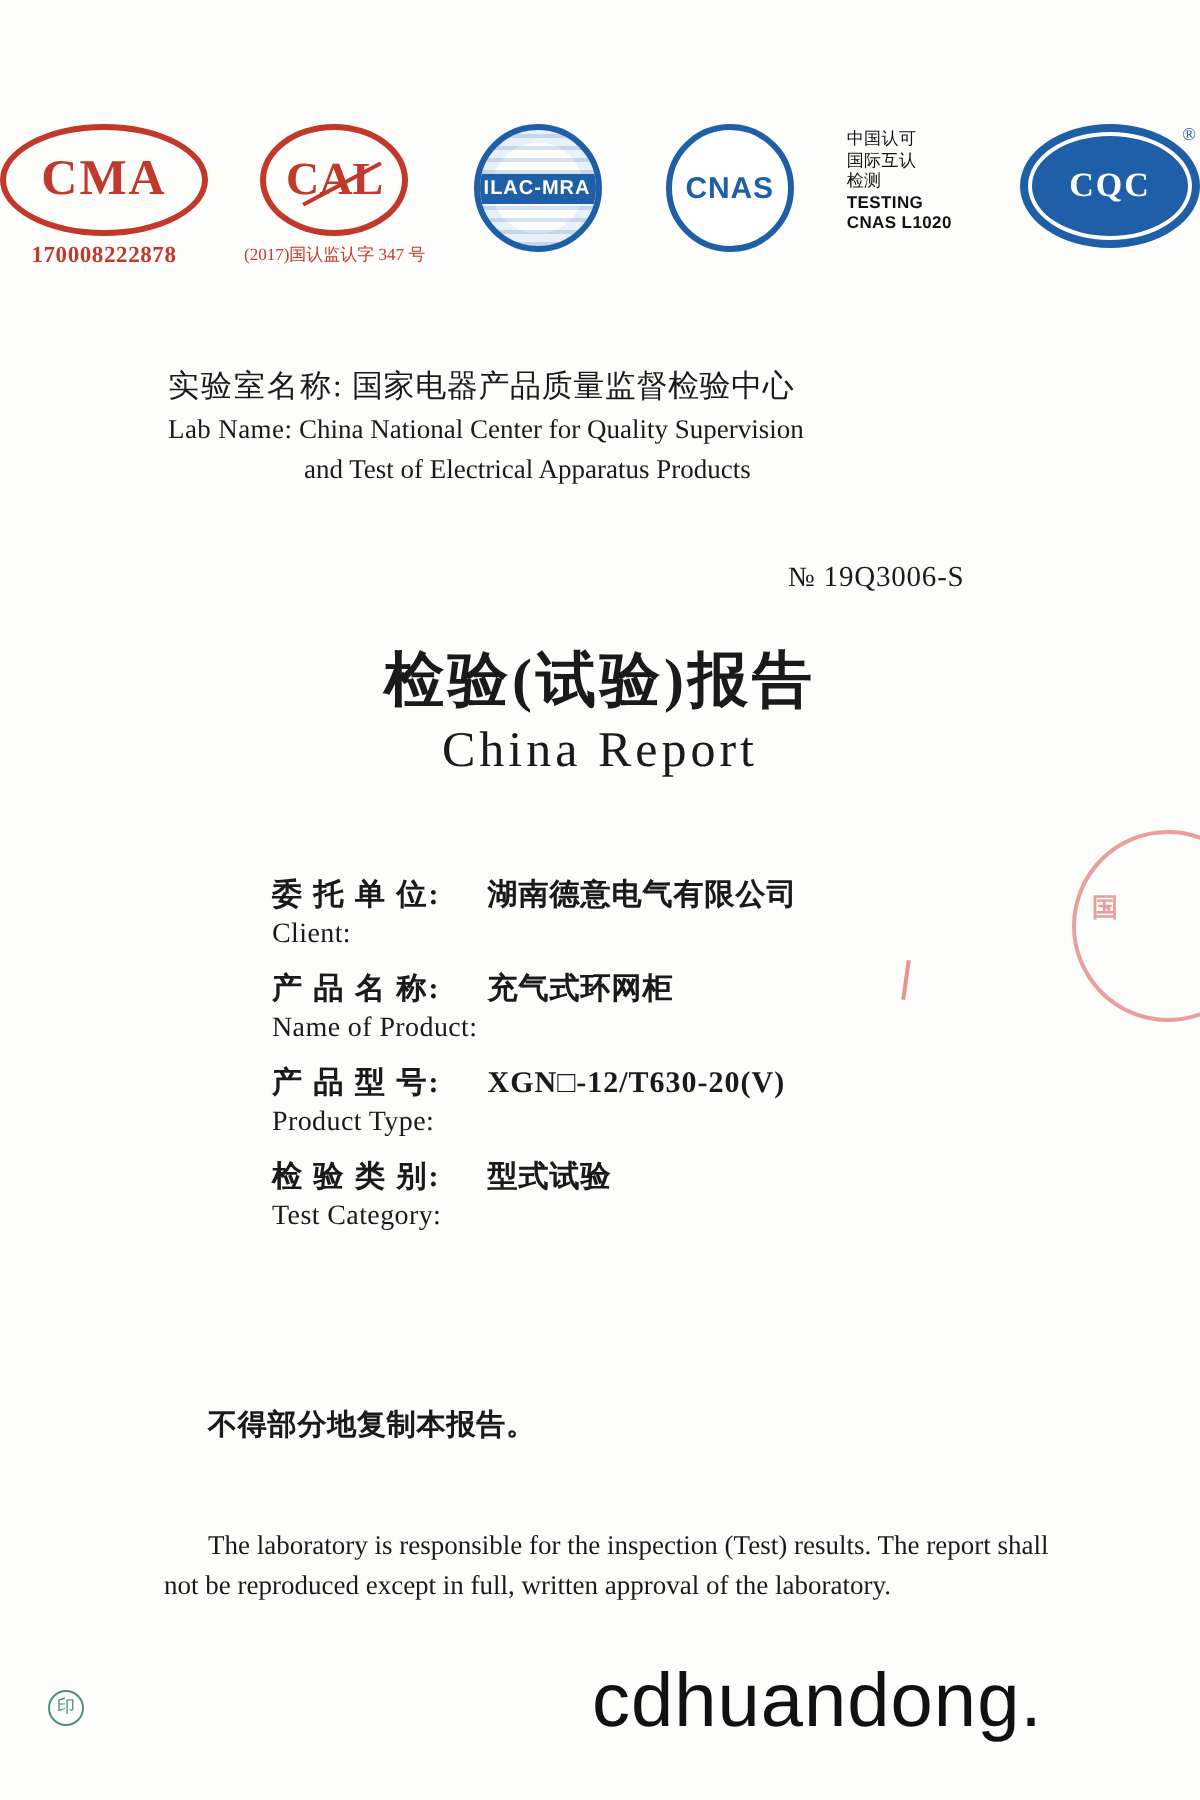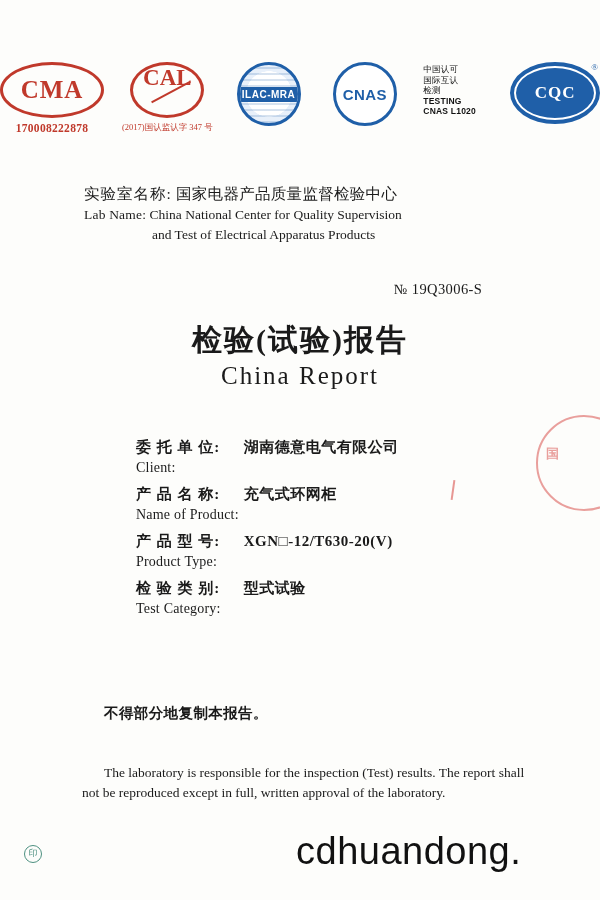--- a/index.html
+++ b/index.html
@@ -74,21 +74,21 @@
     text-align: center;
   }
   .cal .oval {
     width: 74px;
     height: 56px;
     margin: 0 auto;
     border: 3px solid #c0392b;
     border-radius: 50%;
     box-sizing: border-box;
     display: flex;
-    align-items: flex-start;
+    align-items: center;
     justify-content: center;
     position: relative;
   }
   .cal .oval span {
     font-family: "Liberation Serif", serif;
     font-weight: bold;
     font-size: 23px;
     color: #c0392b;
     letter-spacing: 0;
   }

